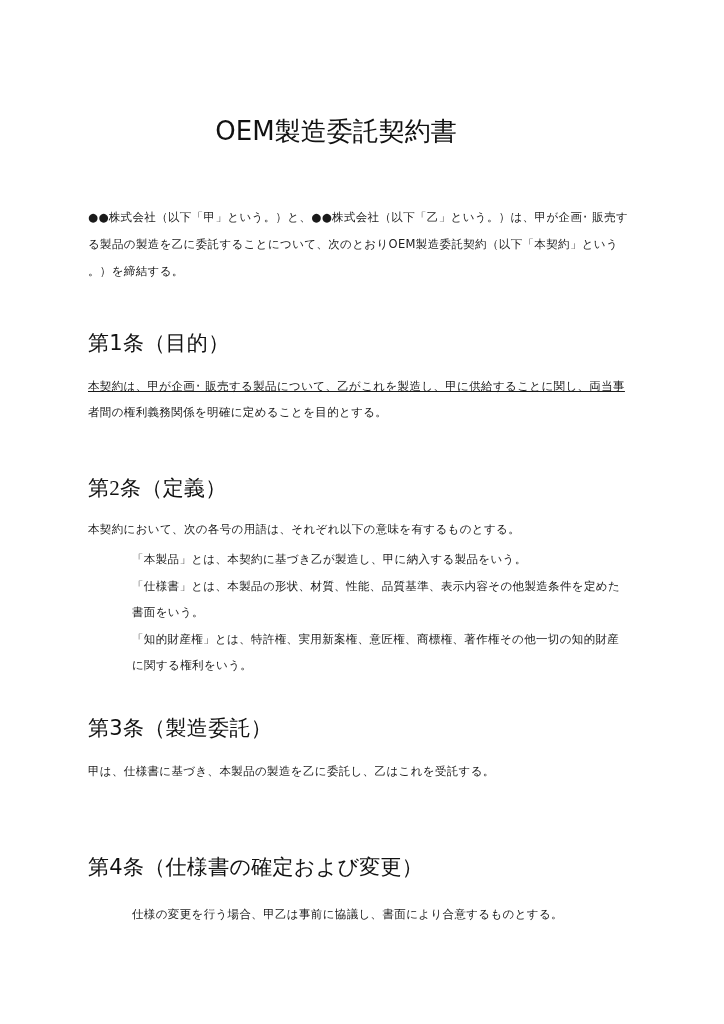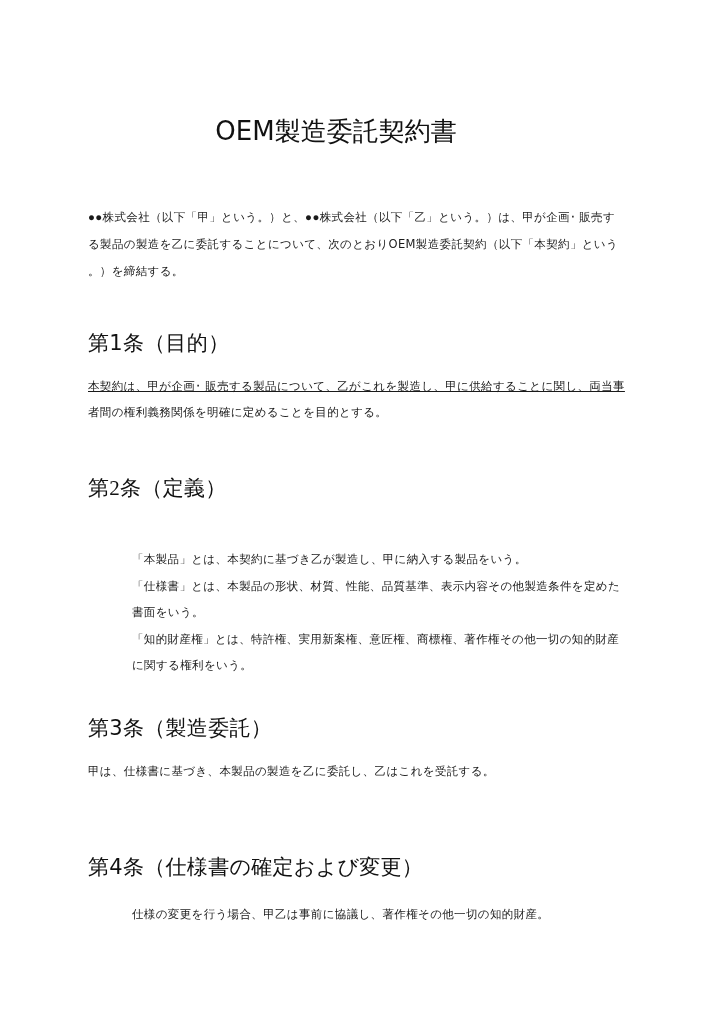--- a/index.html
+++ b/index.html
@@ -56,34 +56,35 @@
     letter-spacing: 0.3px;
   }
 </style>
 </head>
 <body>
 
 <div class="page">
 
   <div class="title" style="top:114px;">OEM製造委託契約書</div>
 
-  <div class="line" style="top:209px;font-family:Liberation Serif, serif;">●●株式会社（以下「甲」という。）と、●●株式会社（以下「乙」という。）は、甲が企画･ 販売す</div>
+  <div class="line" style="top:209px;">●●株式会社（以下「甲」という。）と、●●株式会社（以下「乙」という。）は、甲が企画･ 販売す</div>
   <div class="line" style="top:236px;">る製品の製造を乙に委託することについて、次のとおりOEM製造委託契約（以下「本契約」という</div>
   <div class="line" style="top:263px;">。）を締結する。</div>
 
   <div class="heading" style="top:332px;">第1条（目的）</div>
   <div class="line" style="top:378px;text-decoration:underline;">本契約は、甲が企画･ 販売する製品について、乙がこれを製造し、甲に供給することに関し、両当事</div>
   <div class="line" style="top:404px;">者間の権利義務関係を明確に定めることを目的とする。</div>
 
   <div class="heading" style="top:477px;font-family:Liberation Serif, serif;">第2条（定義）</div>
+  <div class="line" style="top:521px;">本契約において、次の各号の用語は、それぞれ以下の意味を有するものとする。</div>
   <div class="line indent" style="top:551px;">「本製品」とは、本契約に基づき乙が製造し、甲に納入する製品をいう。</div>
   <div class="line indent" style="top:578px;">「仕様書」とは、本製品の形状、材質、性能、品質基準、表示内容その他製造条件を定めた</div>
   <div class="line indent" style="top:604px;">書面をいう。</div>
   <div class="line indent" style="top:631px;">「知的財産権」とは、特許権、実用新案権、意匠権、商標権、著作権その他一切の知的財産</div>
   <div class="line indent" style="top:657px;text-align:right;">に関する権利をいう。</div>
 
   <div class="heading" style="top:717px;">第3条（製造委託）</div>
   <div class="line" style="top:763px;">甲は、仕様書に基づき、本製品の製造を乙に委託し、乙はこれを受託する。</div>
 
   <div class="heading" style="top:856px;">第4条（仕様書の確定および変更）</div>
-  <div class="line indent" style="top:906px;">仕様の変更を行う場合、甲乙は事前に協議し、著作権その他一切の知的財産。</div>
+  <div class="line indent" style="top:906px;">仕様の変更を行う場合、甲乙は事前に協議し、書面により合意するものとする。</div>
 
 </div>
 
 </body></html>

